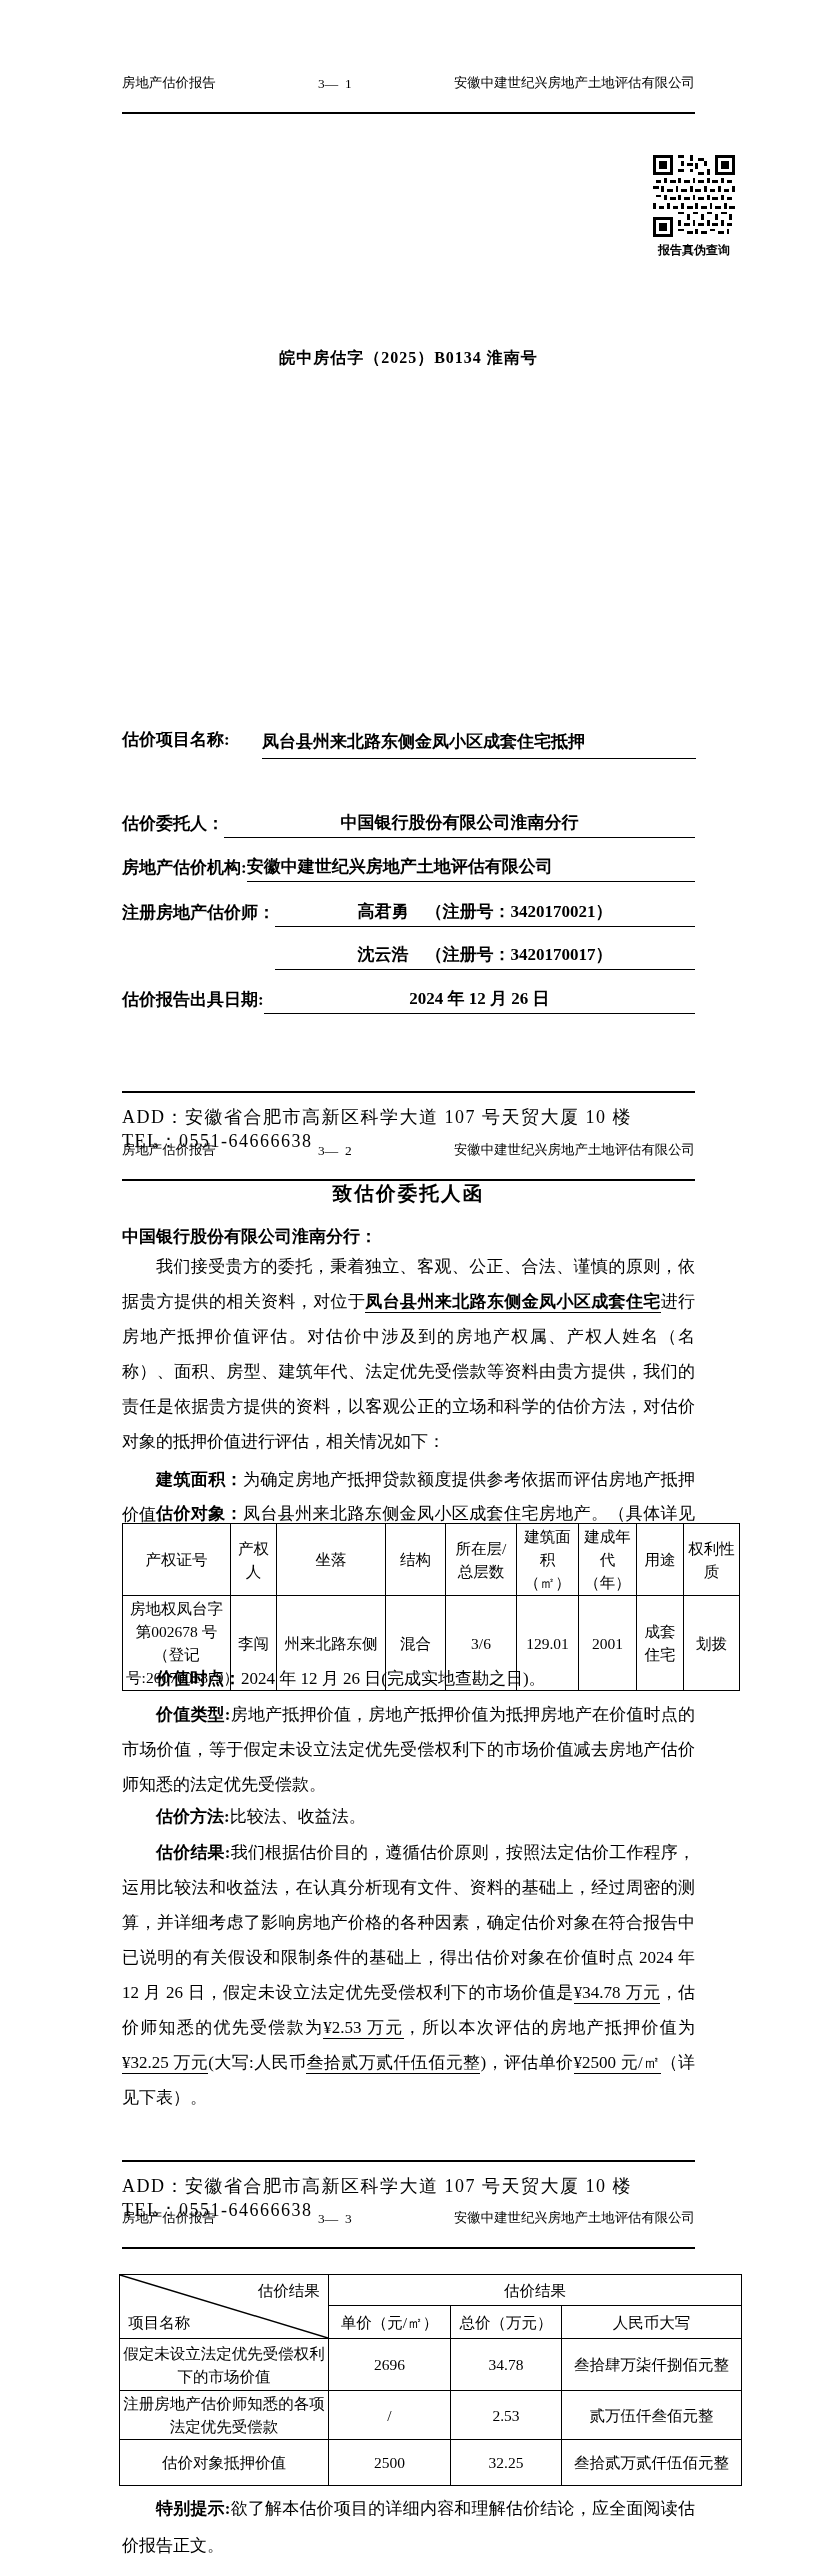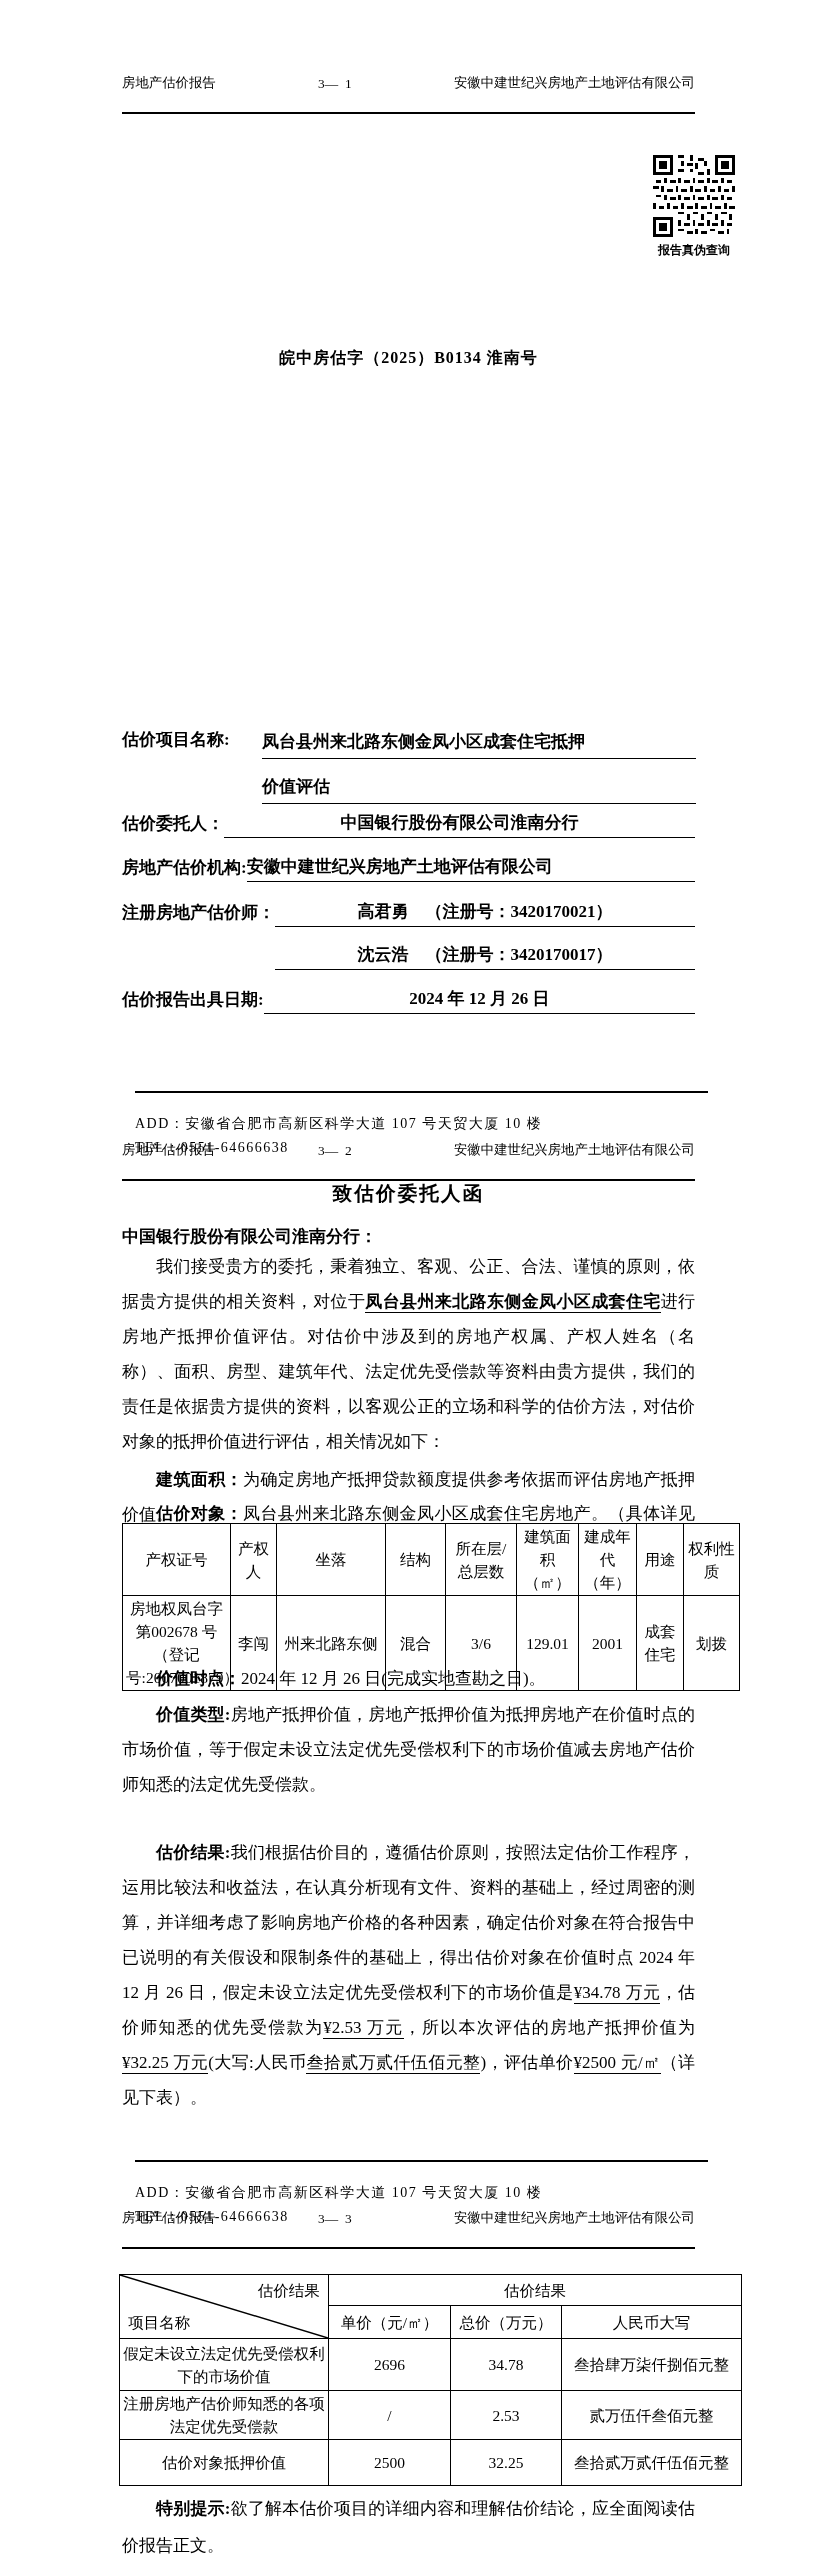--- a/index.html
+++ b/index.html
@@ -4,22 +4,22 @@
 <style>
   html,body{margin:0;padding:0;background:#ffffff;}
   #page{position:relative;width:818px;height:3349px;background:#fff;color:#000;
         font-family:"Liberation Serif","DejaVu Serif",serif;overflow:hidden;}
 
   
   .hdr{position:absolute;left:122px;width:573px;display:flex;justify-content:space-between;
        align-items:flex-end;font-size:13.4px;padding-bottom:20px;border-bottom:2.6px solid #000;}
   .hdr.thin{border-bottom-width:2.1px;}
   .hdr .pageno{white-space:pre;}
-  .ftr{position:absolute;left:135px;width:573px;border-top:2.6px solid #000;padding-top:19px;
-       font-size:14px;letter-spacing:1.5px;line-height:24px;}
+  .ftr{position:absolute;left:122px;width:573px;border-top:2.6px solid #000;padding-top:12px;
+       font-size:18px;letter-spacing:1.5px;line-height:24px;}
 
   
   #cover-title{position:absolute;left:122px;width:573px;top:257px;text-align:center;
                font-size:39px;font-weight:bold;letter-spacing:5.2px;}
   #doc-no{position:absolute;left:122px;width:573px;top:348px;text-align:center;
           font-size:16px;font-weight:bold;letter-spacing:1px;}
   #qr-block{position:absolute;left:653px;top:153px;width:82px;}
   #qr-block svg{display:block;width:82px;height:86px;}
   #qr-caption{margin-top:3.1px;text-align:center;font-size:12px;font-weight:bold;}
 
@@ -166,23 +166,20 @@
     <div id="qr-caption">报告真伪查询</div>
   </div>
 
   <div id="doc-no">皖中房估字（2025）B0134 淮南号</div>
 
   <div id="project-label">估价项目名称:</div>
   <div id="project-lines">
     <div class="pline">
       <span>凤台县州来北路东侧金凤小区成套住宅抵押</span>
     </div>
-    <div class="pline">
-      <span>价值评估</span>
-    </div>
   </div>
 
   <div class="fieldrow" style="top:802px;">
     <span class="lbl">估价委托人：</span>
     <span class="line">中国银行股份有限公司淮南分行</span>
   </div>
 
   <div class="fieldrow" style="top:846px;">
     <span class="lbl">房地产估价机构:</span>
     <span class="line left">安徽中建世纪兴房地产土地评估有限公司</span>
@@ -268,20 +265,23 @@
     </table>
 
   <div class="para ind" style="top:1661px;">
     <span class="b">价值时点：</span><span>2024 年 12 月 26 日(完成实地查勘之日)。</span>
   </div>
 
   <div class="para ind" style="top:1697px;">
     <span class="b">价值类型:</span><span>房地产抵押价值，房地产抵押价值为抵押房地产在价值时点的市场价值，等于假定未设立法定优先受偿权利下的市场价值减去房地产估价师知悉的法定优先受偿款。</span>
   </div>
 
+  <div class="para ind" style="top:1799px;">
+    <span class="b">估价方法:</span><span>比较法、收益法。</span>
+  </div>
 
   <div class="para ind" style="top:1835px;">
     <span class="b">估价结果:</span><span>我们根据估价目的，遵循估价原则，按照法定估价工作程序，运用比较法和收益法，在认真分析现有文件、资料的基础上，经过周密的测算，并详细考虑了影响房地产价格的各种因素，确定估价对象在符合报告中已说明的有关假设和限制条件的基础上，得出估价对象在价值时点 2024 年 12 月 26 日，假定未设立法定优先受偿权利下的市场价值是</span><span class="u">¥34.78 万元</span><span>，估价师知悉的优先受偿款为</span><span class="u">¥2.53 万元</span><span>，所以本次评估的房地产抵押价值为</span><span class="u">¥32.25 万元</span><span>(大写:人民币</span><span class="u">叁拾贰万贰仟伍佰元整</span><span>)，评估单价</span><span class="u">¥2500 元/㎡</span><span>（详见下表）。</span>
   </div>
 
   <div class="ftr" style="top:2160px;">
     <div>ADD：安徽省合肥市高新区科学大道 107 号天贸大厦 10 楼</div>
     <div>TEL：0551-64666638</div>
   </div>
 

